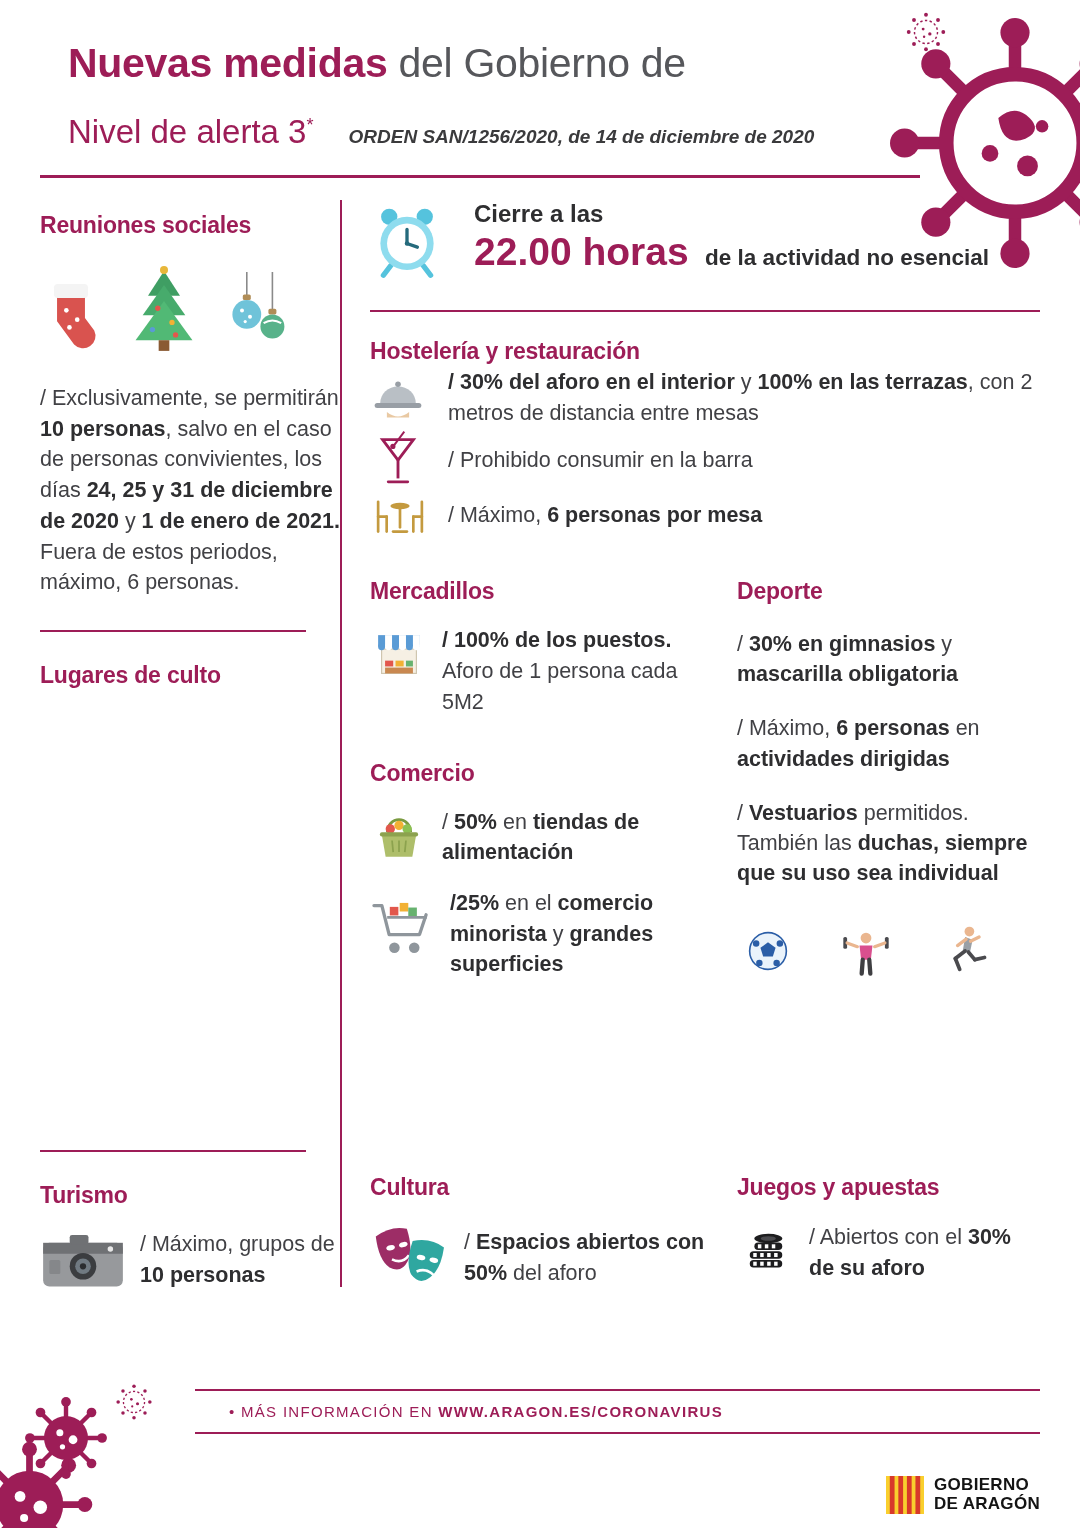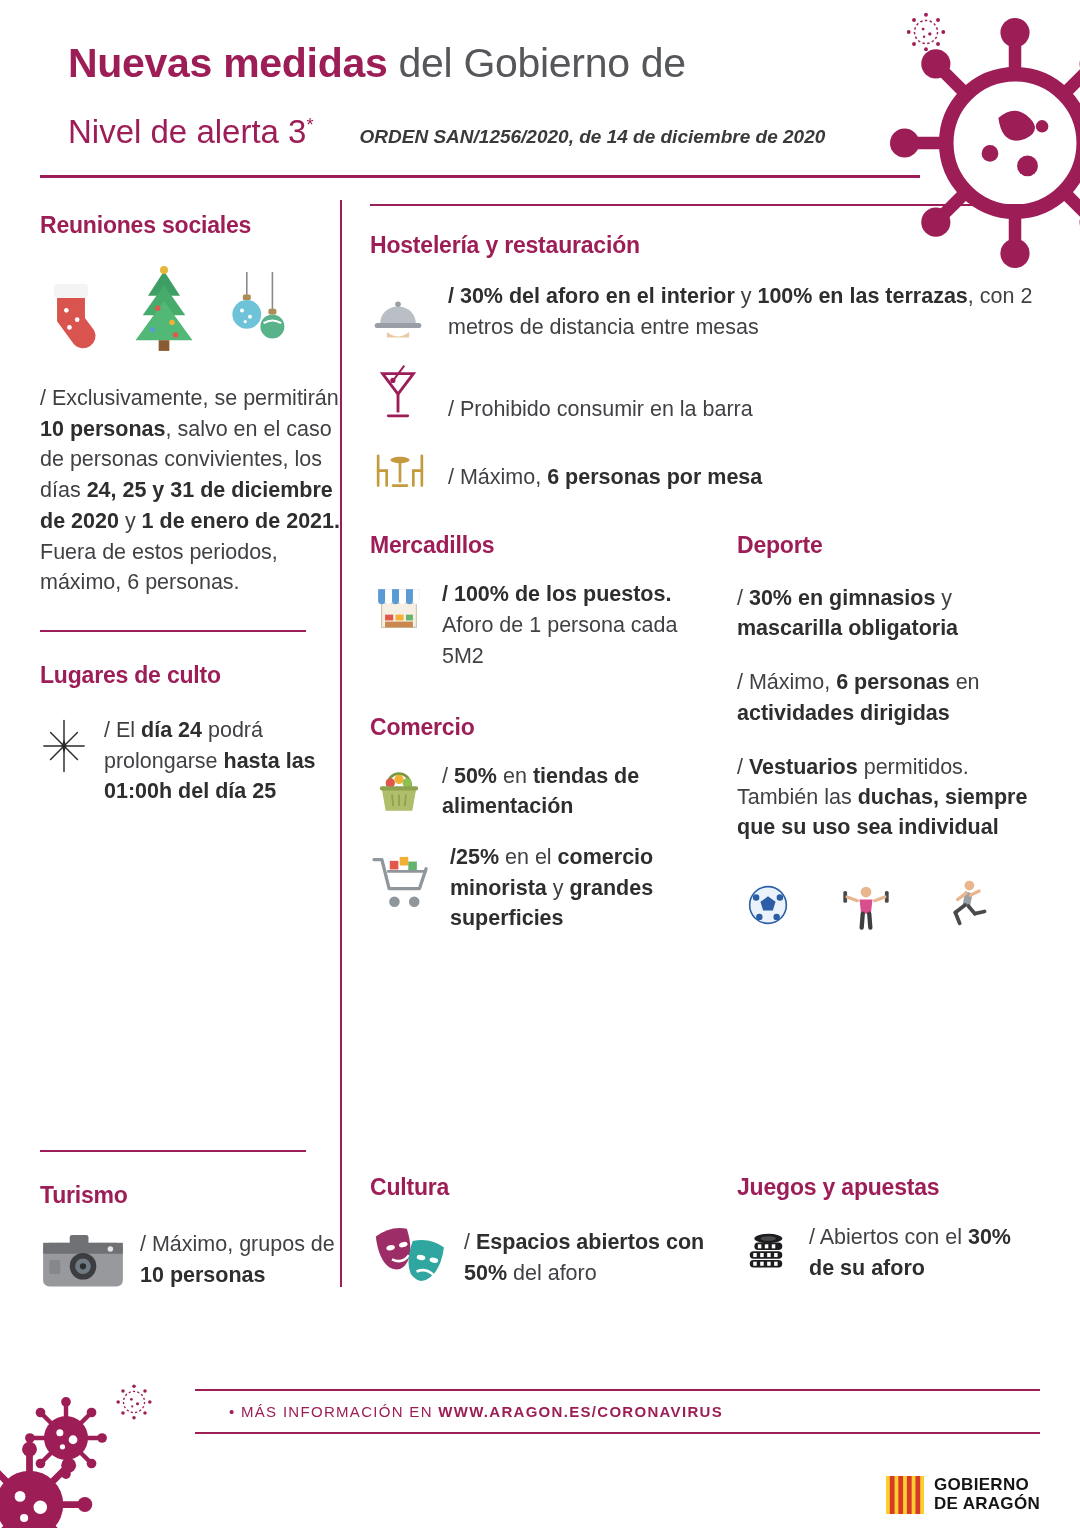--- a/index.html
+++ b/index.html
@@ -12,21 +12,21 @@
   .b { font-weight:700; color:#2e2e30; }
   .m { color:var(--accent,#9d1d57); }
   .g { color:var(--gray,#56575b); }
   .icn { display:inline-block; line-height:0; }
   .icn svg { width:100%; height:100%; display:block; }
 
   
   .header { padding:38px 40px 0; position:relative; z-index:2;margin-left:28px; }
   .title { font-size:41px; line-height:1.24; font-weight:400; color:var(--gray,#56575b); letter-spacing:-0.3px; }
   .title .tline { display:block; }
-  .subtitle-row { display:flex; align-items:baseline; gap:46px; margin-top:24px;text-align:center; }
+  .subtitle-row { display:flex; align-items:baseline; gap:35px; margin-top:24px;text-align:center; }
   .alert { font-size:33px; color:var(--accent,#9d1d57); font-weight:400; }
   .alert sup { font-size:55%; }
   .order { font-size:19px; font-style:italic; font-weight:700; color:#3a3a3c; }
   .header-rule { height:3px; background:var(--accent,#9d1d57); margin:24px 40px 0; width:880px; }
   .hv-big { position:absolute; top:18px; right:-60px; width:250px; height:250px; z-index:1; }
   .hv-dot { position:absolute; top:8px; right:130px; width:48px; height:48px; z-index:1; }
 
   
   .content { display:flex; padding:0 40px; height:1125px; position:relative; z-index:2; }
   .leftcol { width:300px; flex:none; display:flex; flex-direction:column; }
@@ -57,21 +57,21 @@
 
   
   .cierre { display:flex; gap:30px; margin-top:22px; align-items:flex-start; }
   .clock-icn { width:74px; height:84px; flex:none; }
   .cierre-l1 { font-size:24px; font-weight:700; color:#2e2e30; }
   .cierre-l2 { margin-top:2px; }
   .cierre-time { font-size:39px; font-weight:700; color:var(--accent,#9d1d57); }
   .cierre-tail { font-size:22.5px; font-weight:700; color:#2e2e30; margin-left:12px; }
   .mdiv { border:none; border-top:2px solid var(--accent,#9d1d57); margin-top:26px; }
   .sec-host h2 { margin-top:26px; }
-  .host-item { display:flex; margin-top:20px; align-items:flex-end; }
+  .host-item { display:flex; align-items:center; }
   .host-item .icn { flex:none; width:78px; }
   .i-cloche svg { width:56px; height:50px; }
   .i-cocktail svg { width:40px; height:62px; margin-left:8px; }
   .i-table svg { width:60px; height:48px; }
   .host-item .txt { flex:1; padding-top:2px; }
 
   .grid { display:flex; margin-top:40px; }
   .bottomrow { display:flex; margin-top:auto; margin-bottom:8px; }
   .gcol-a { width:345px; flex:none; }
   .gcol-b { flex:1; padding-left:22px; }
@@ -429,47 +429,53 @@
               </svg>
             </span>
         </div>
         <p class="body"><span>/ Exclusivamente, se permitirán </span><span class="b">10 personas</span><span>, salvo en el caso de personas convivientes, los días </span><span class="b">24, 25 y 31 de diciembre de 2020</span><span> y </span><span class="b">1 de enero de 2021.</span><span> Fuera de estos periodos, máximo, 6 personas.</span></p>
       </section>
 
       <div class="ldiv"></div>
 
       <section class="sec-lugares">
         <h2 class="sec">Lugares de culto</h2>
-        <div class="lc-item">
-          <span class="icn star">
-              <svg>
-                <use href="#ic-star8"></use>
-              </svg>
-            </span>
-          <p class="txt"><span>/ El </span><span class="b">día 24</span><span> podrá prolongarse </span><span class="b">hasta las 01:00h del día 25</span></p>
-        </div>
       </section>
 
       <section class="sec-turismo">
         <div class="ldiv" style="margin-top:0"></div>
         <h2 class="sec">Turismo</h2>
         <div class="tur-row">
           <span class="icn tur-icn">
               <svg>
                 <use href="#ic-camera"></use>
               </svg>
             </span>
           <p class="txt"><span>/ Máximo, grupos de </span><span class="b">10 personas</span></p>
         </div>
       </section>
     </aside>
 
     <div class="vdiv"></div>
 
     <main class="maincol">
+      <div class="cierre">
+        <span class="icn clock-icn">
+            <svg>
+              <use href="#ic-clock"></use>
+            </svg>
+          </span>
+        <div class="cierre-text">
+          <div class="cierre-l1">Cierre a las</div>
+          <div class="cierre-l2">
+            <span class="cierre-time">22.00 horas</span>
+            <span class="cierre-tail">de la actividad no esencial</span>
+          </div>
+        </div>
+      </div>
 
       <div class="mdiv"></div>
 
       <section class="sec-host">
         <h2 class="sec">Hostelería y restauración</h2>
         <div class="host-item">
           <span class="icn i-cloche">
               <svg>
                 <use href="#ic-cloche"></use>
               </svg>

